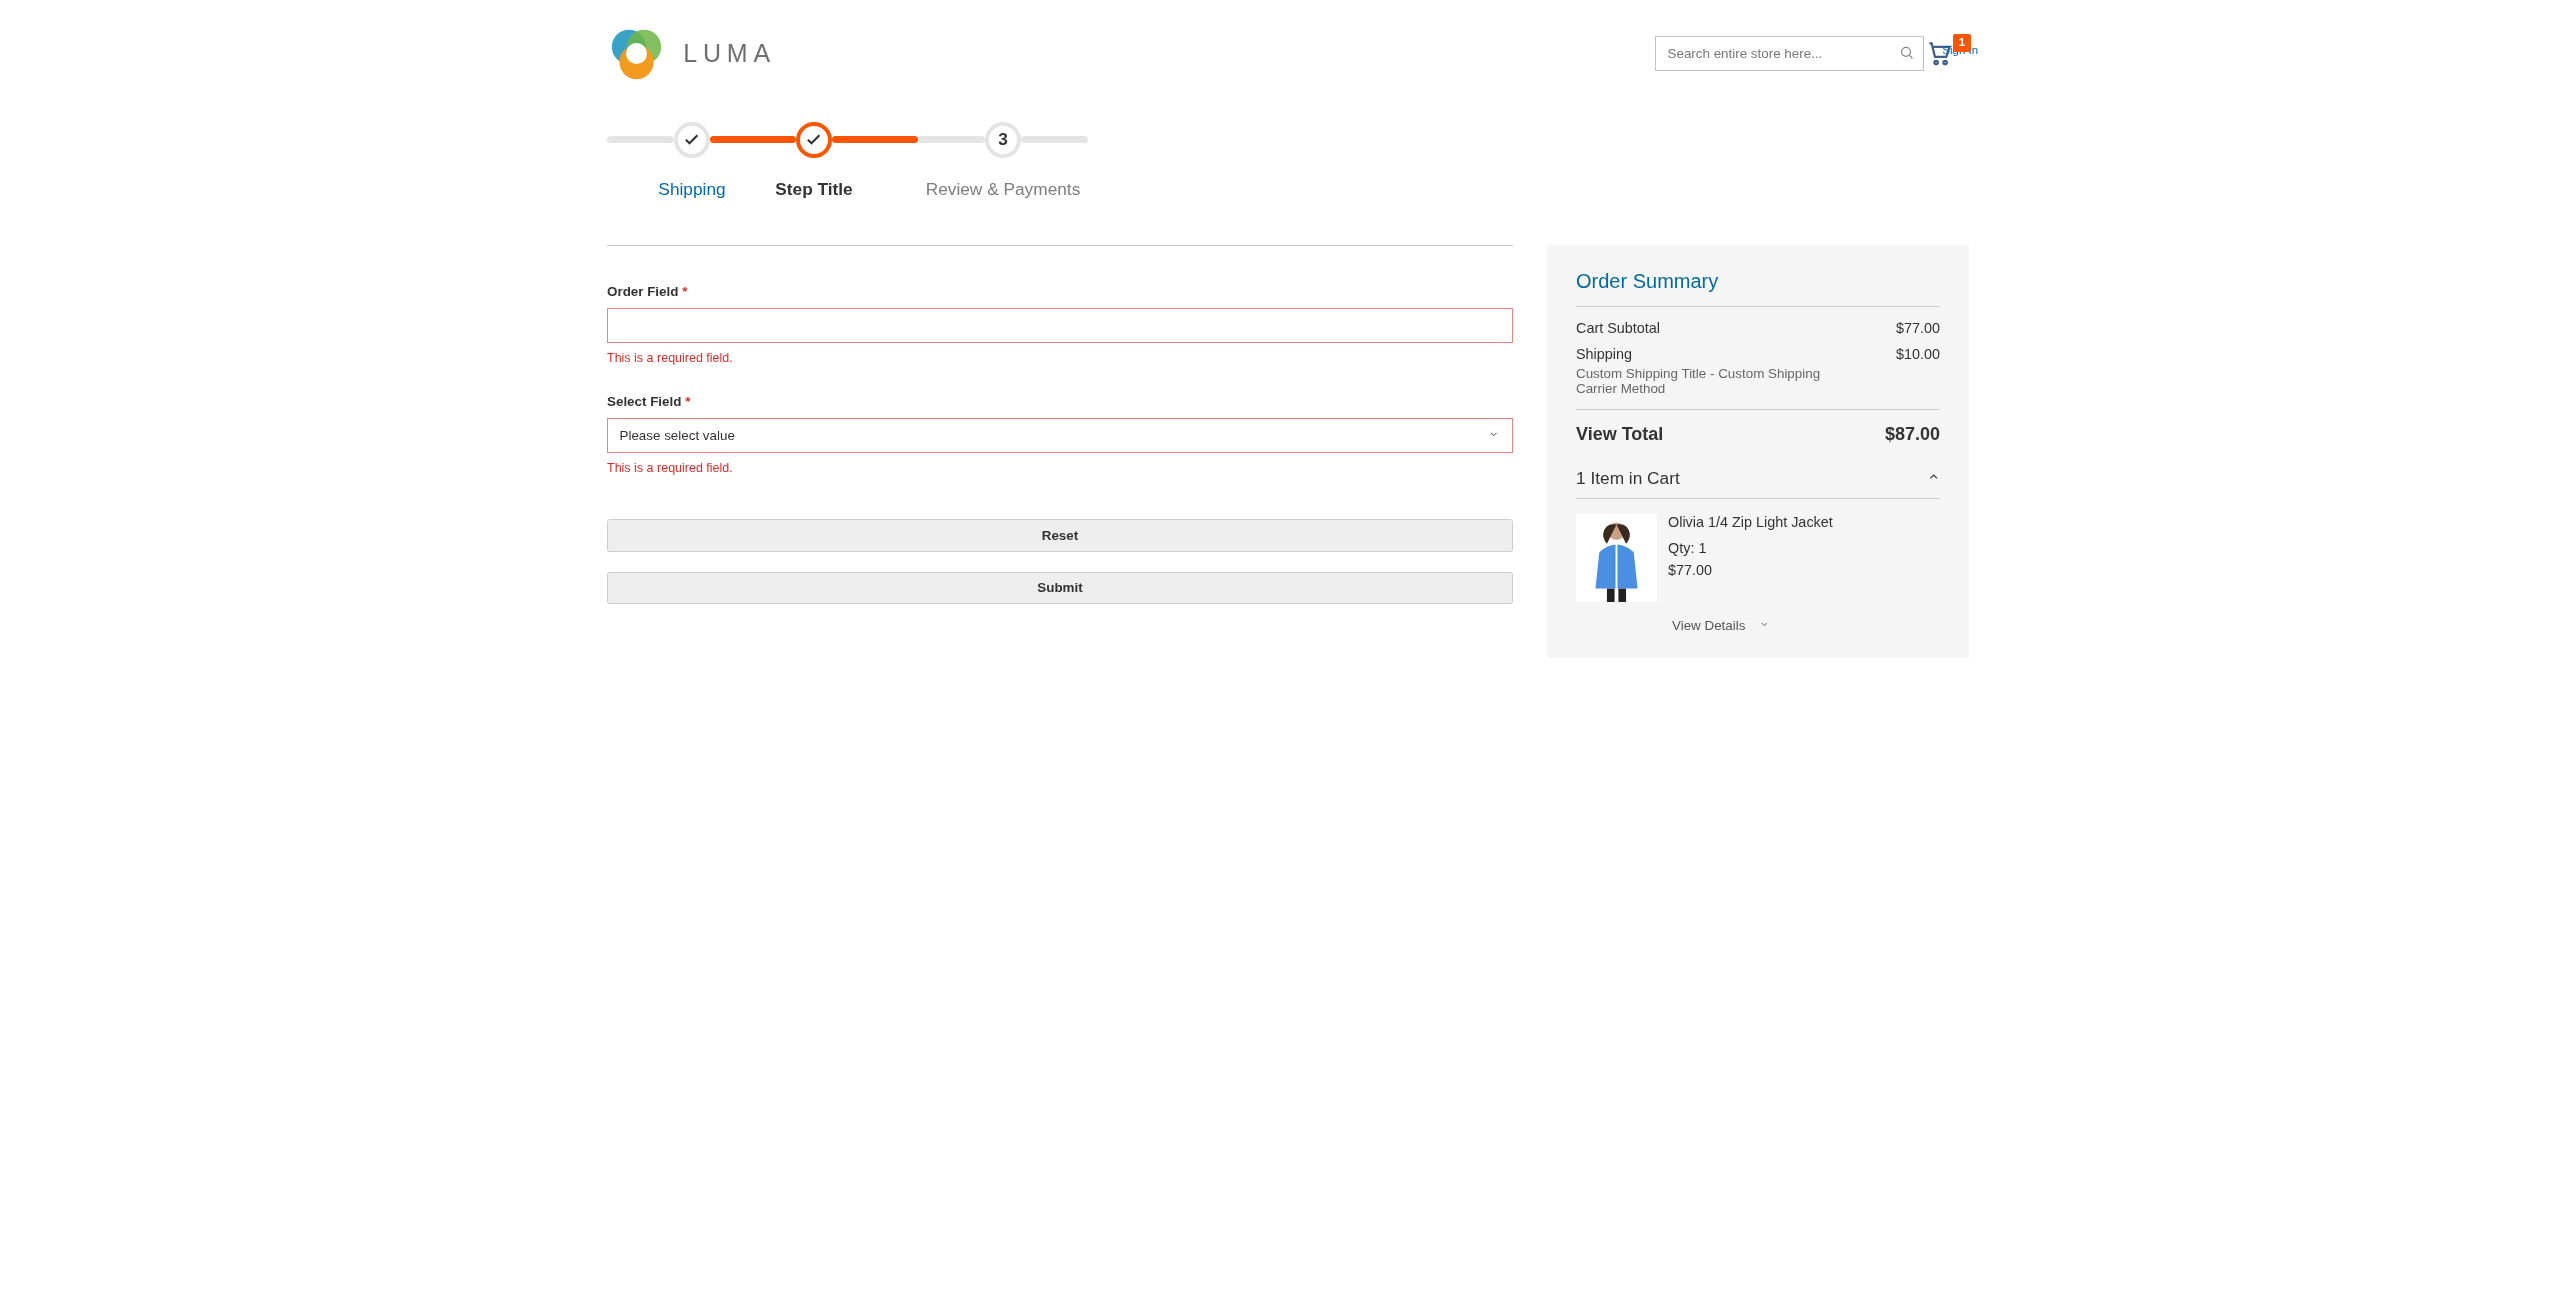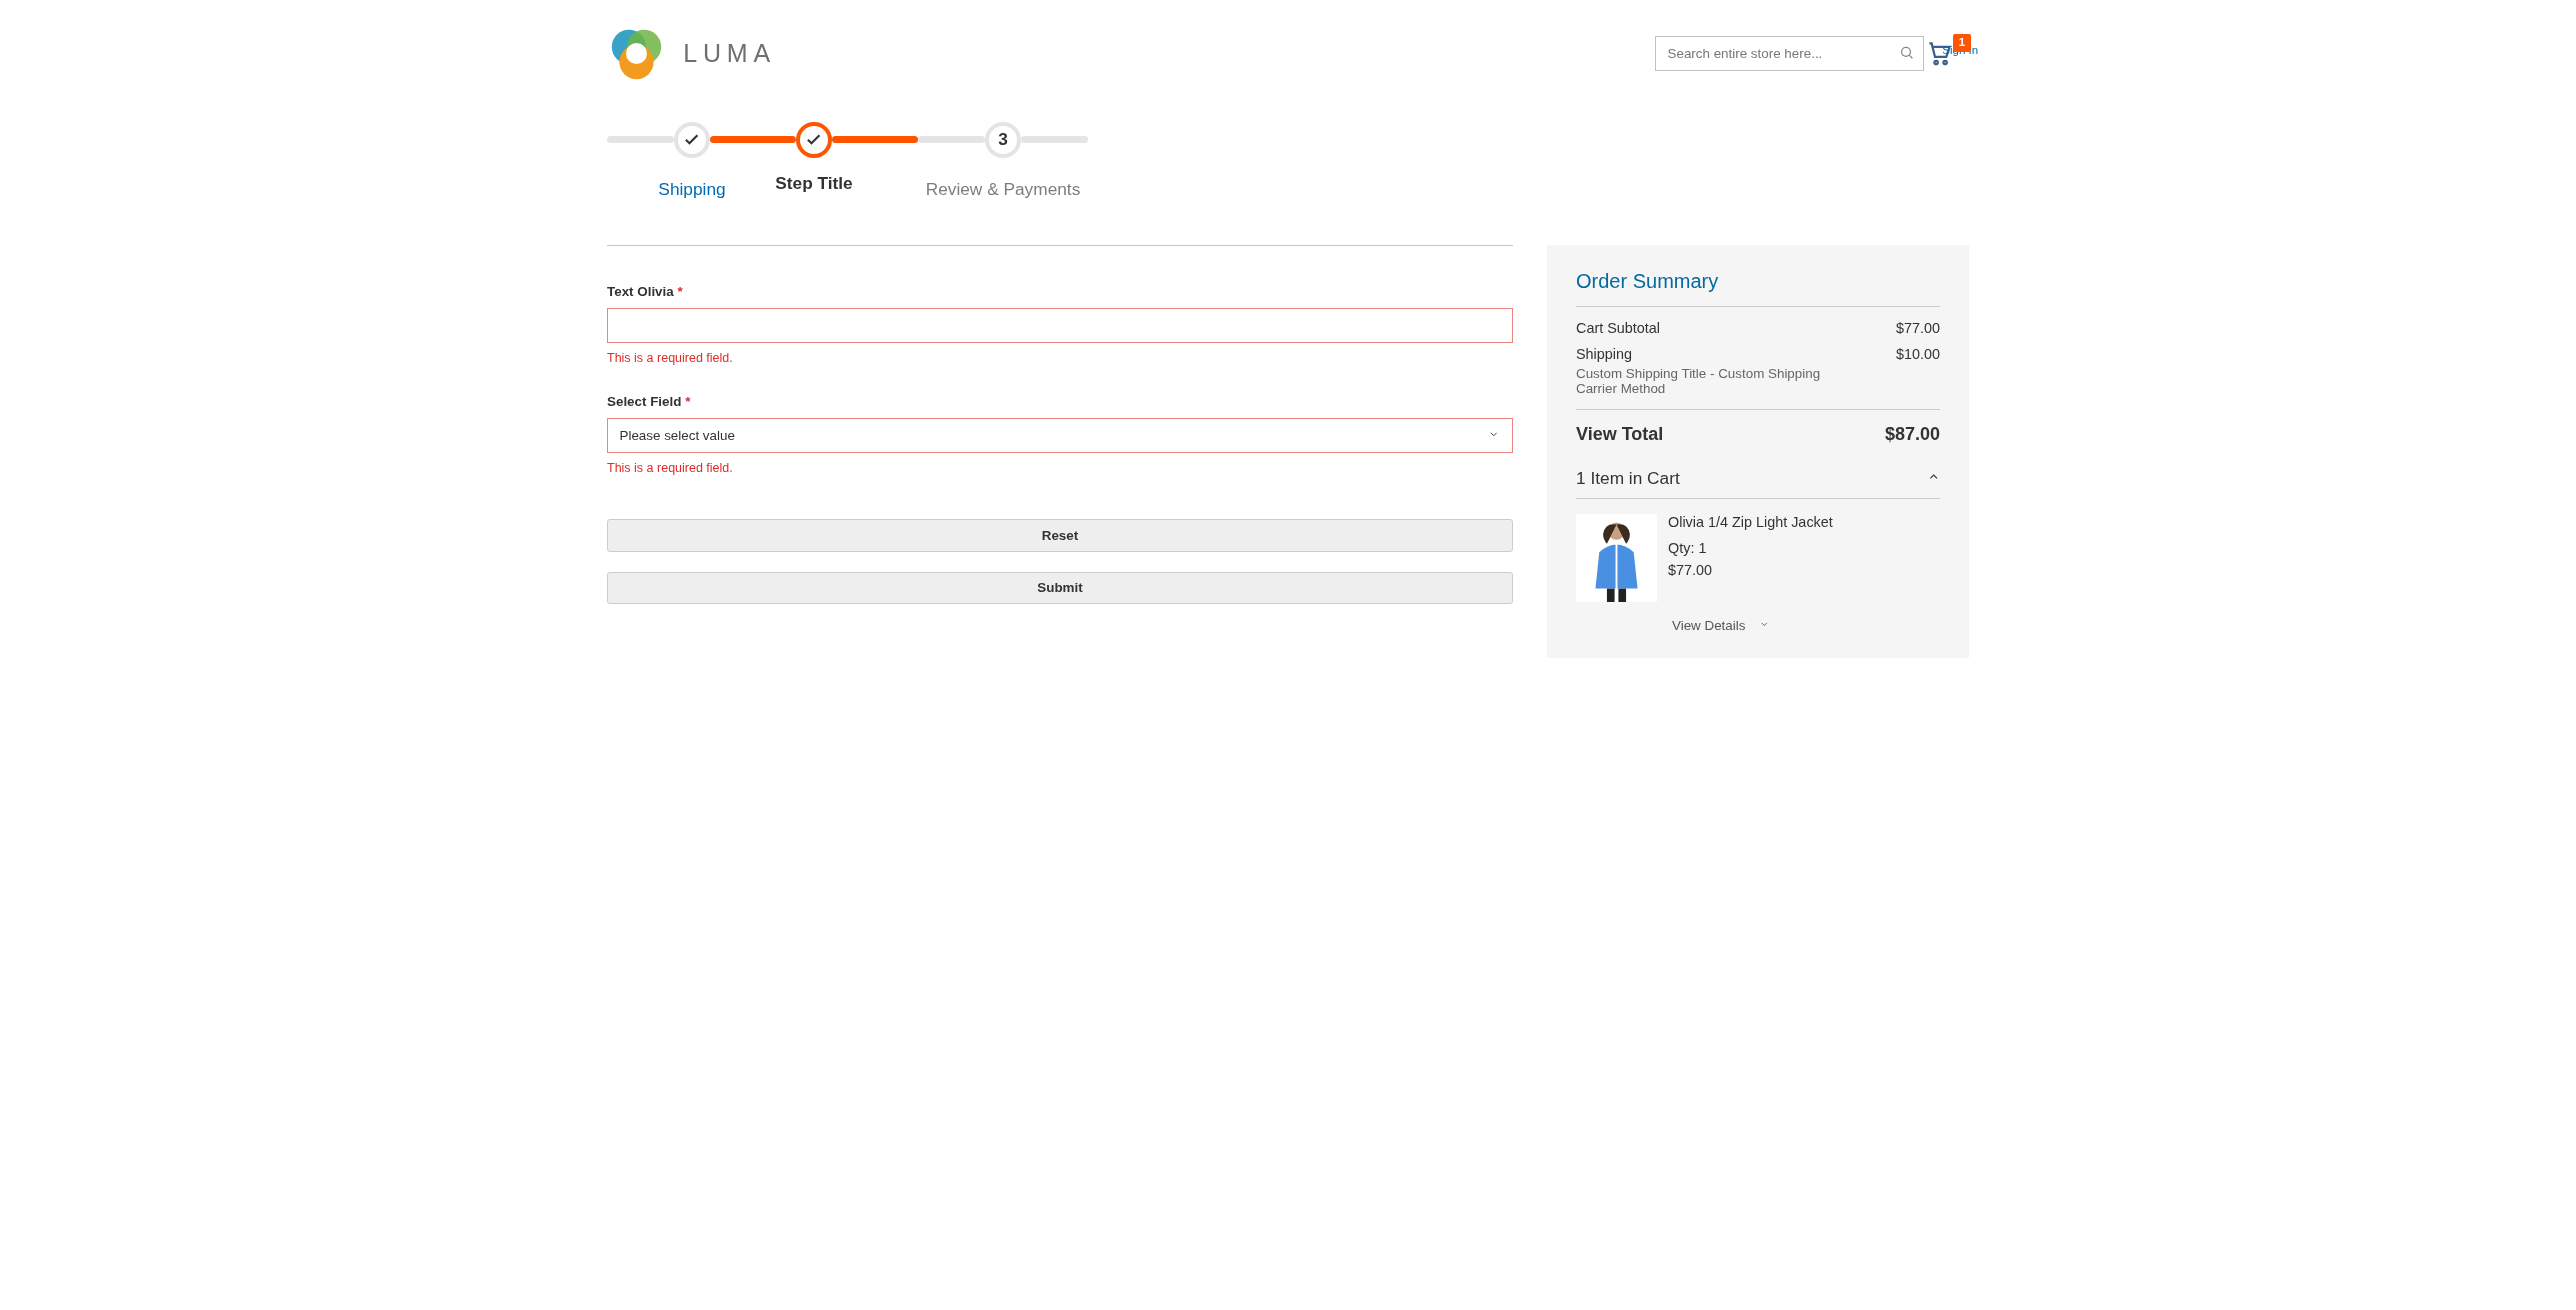--- a/index.html
+++ b/index.html
@@ -200,21 +200,21 @@
         </div>
         <div class="step-label done" style="position:absolute;top:46px;width:115px">Shipping</div>
       </div>
       <div class="track-line orange" style="width:86px"></div>
       <div style="display:flex;flex-direction:column;align-items:center;width:36px;position:relative">
         <div class="circle active">
           <svg width="17.3" height="17.3" viewBox="0 0 24 24" fill="none" stroke-width="3">
               <polyline points="4 12 9 17 20 6"></polyline>
             </svg>
         </div>
-        <div class="step-label current" style="position:absolute;top:40px;width:115px">Step Title</div>
+        <div class="step-label current" style="position:absolute;top:46px;width:115px">Step Title</div>
       </div>
       <div class="track-line orange" style="width:86px"></div>
       <div class="track-line" style="width:67px"></div>
       <div style="display:flex;flex-direction:column;align-items:center;width:36px;position:relative">
         <div class="circle">
           <span>3</span>
         </div>
         <div class="step-label pending" style="position:absolute;top:46px;width:192px">Review &amp; Payments</div>
       </div>
       <div class="track-line" style="width:67px"></div>
@@ -223,21 +223,21 @@
 
   <div style="height:58px"></div>
 
   <div class="columns">
 
     <div class="main">
       <hr class="title-divider">
 
       <div class="field">
         <label class="field-label">
-          <span>Text Olivia</span><span class="req-star">*</span>
+          <span>Order Field</span><span class="req-star">*</span>
         </label>
         <input type="text" class="text-input" style="">
         <div class="err-msg">This is a required field.</div>
       </div>
 
       <div class="field">
         <label class="field-label">
           <span>Select Field</span><span class="req-star">*</span>
         </label>
         <div class="select-wrap">

